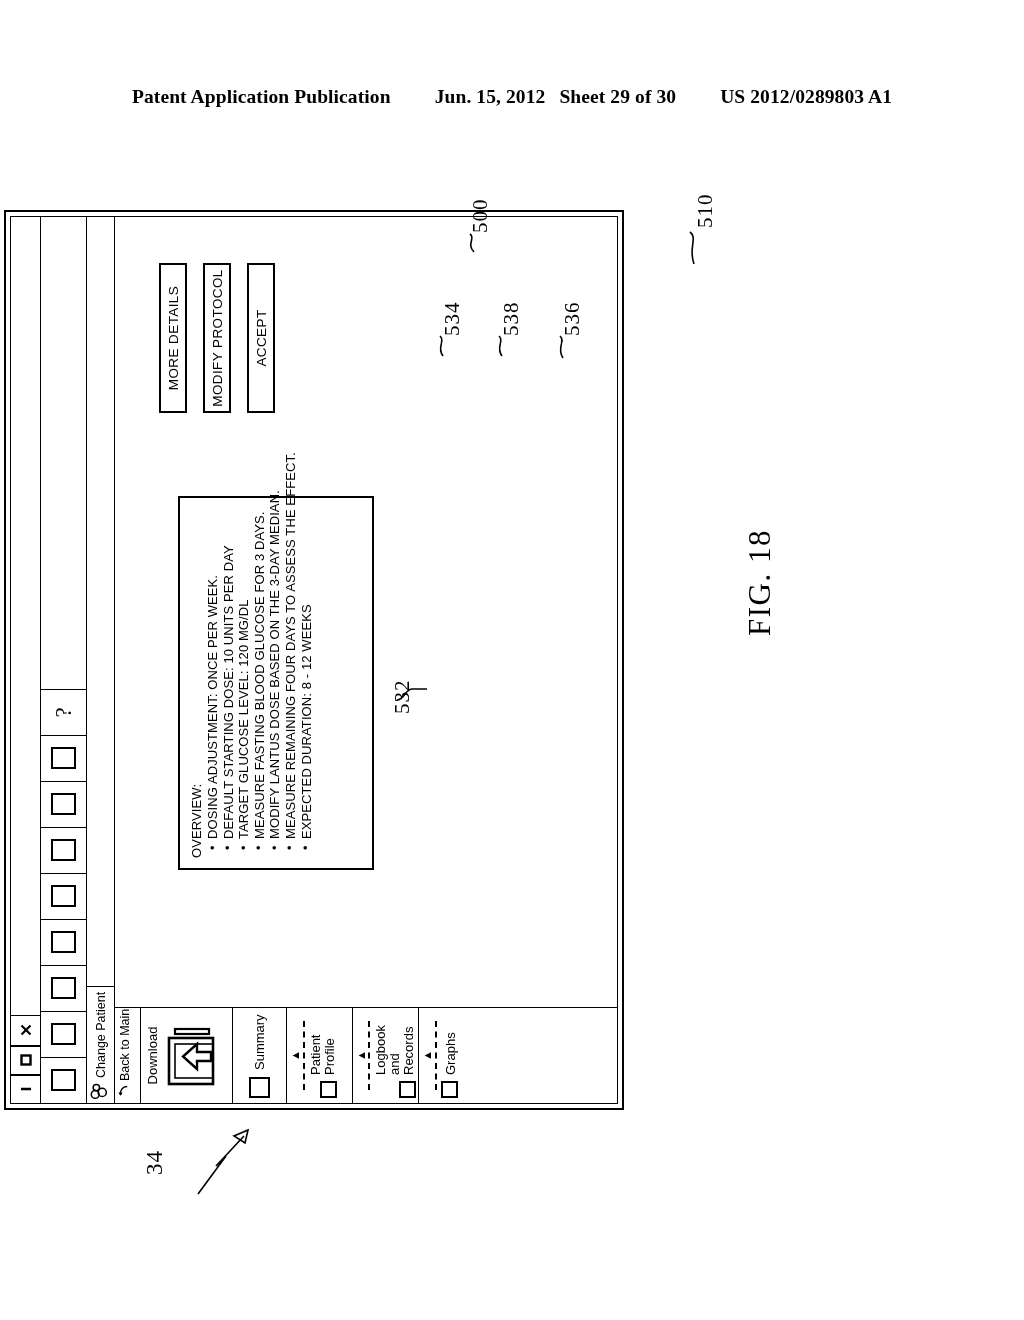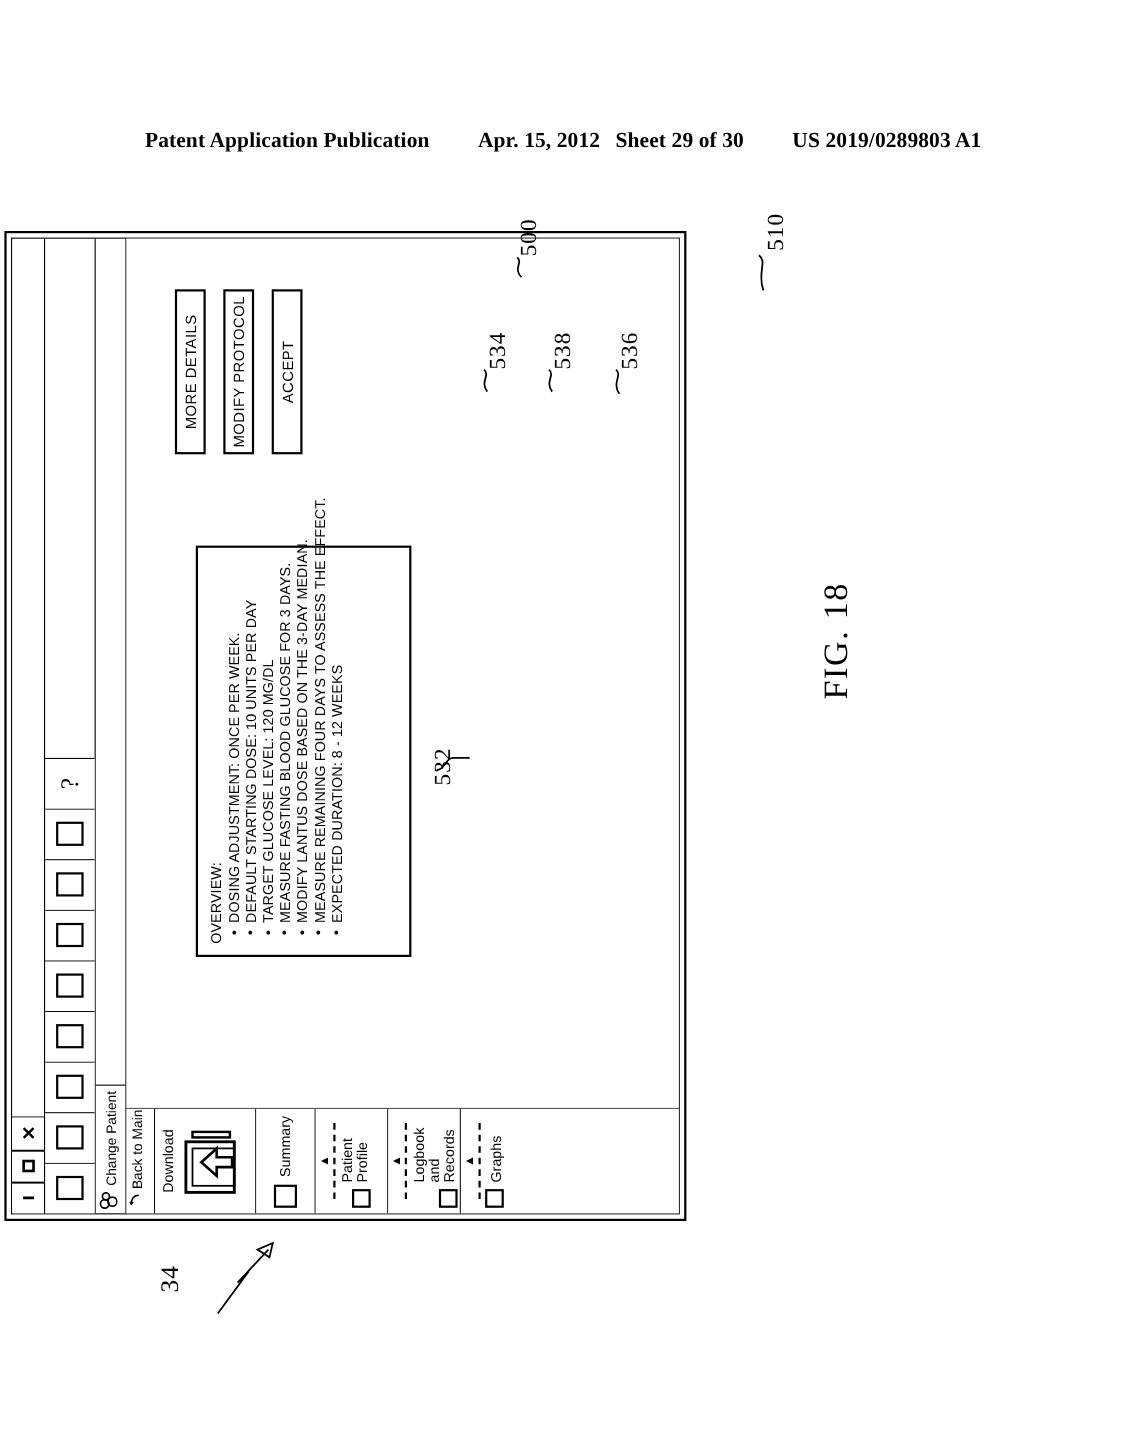--- a/index.html
+++ b/index.html
@@ -23,21 +23,20 @@
     left: 0;
     width: 1024px;
     display: flex;
     justify-content: center;
     align-items: flex-start;
     font-family: "Liberation Serif", serif;
     font-weight: bold;
     font-size: 19.5px;
     letter-spacing: 0.1px;
     white-space: nowrap;
-    margin-top: 32px;
   }
   #patent-header .hdr-pub { }
   #patent-header .hdr-date { margin-left: 44px; }
   #patent-header .hdr-sheet { margin-left: 14px; }
   #patent-header .hdr-num { margin-left: 44px; }
 
   
   
   #figure-stage {
     position: absolute;
@@ -347,23 +346,23 @@
     font-family: "Liberation Serif", serif;
     font-size: 23px;
     letter-spacing: 1px;
   }
 </style>
 </head>
 <body>
 
 <div id="patent-header">
   <span class="hdr-pub">Patent Application Publication</span>
-  <span class="hdr-date">Apr. 15, 2012</span>
+  <span class="hdr-date">Jun. 15, 2012</span>
   <span class="hdr-sheet">Sheet 29 of 30</span>
-  <span class="hdr-num">US 2019/0289803 A1</span>
+  <span class="hdr-num">US 2012/0289803 A1</span>
 </div>
 
 <div id="figure-stage">
 
   <div id="app-window">
     <div id="window-inner">
 
       <div class="title-bar">
         <div class="win-controls">
           <div class="win-btn">

